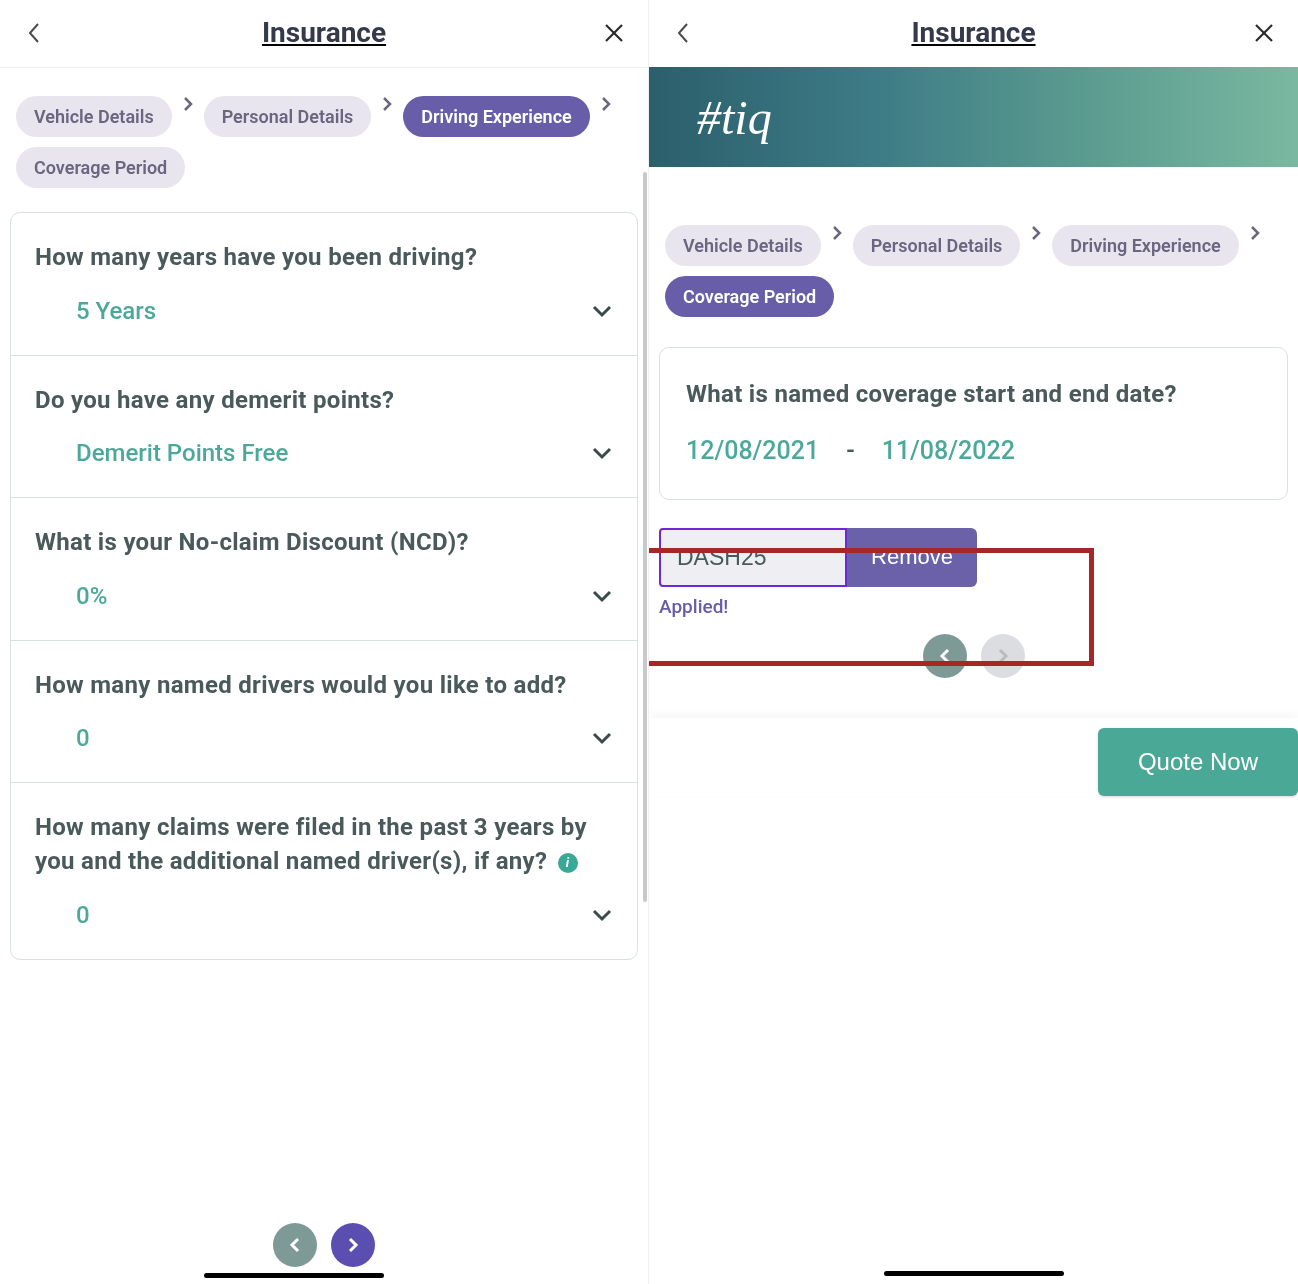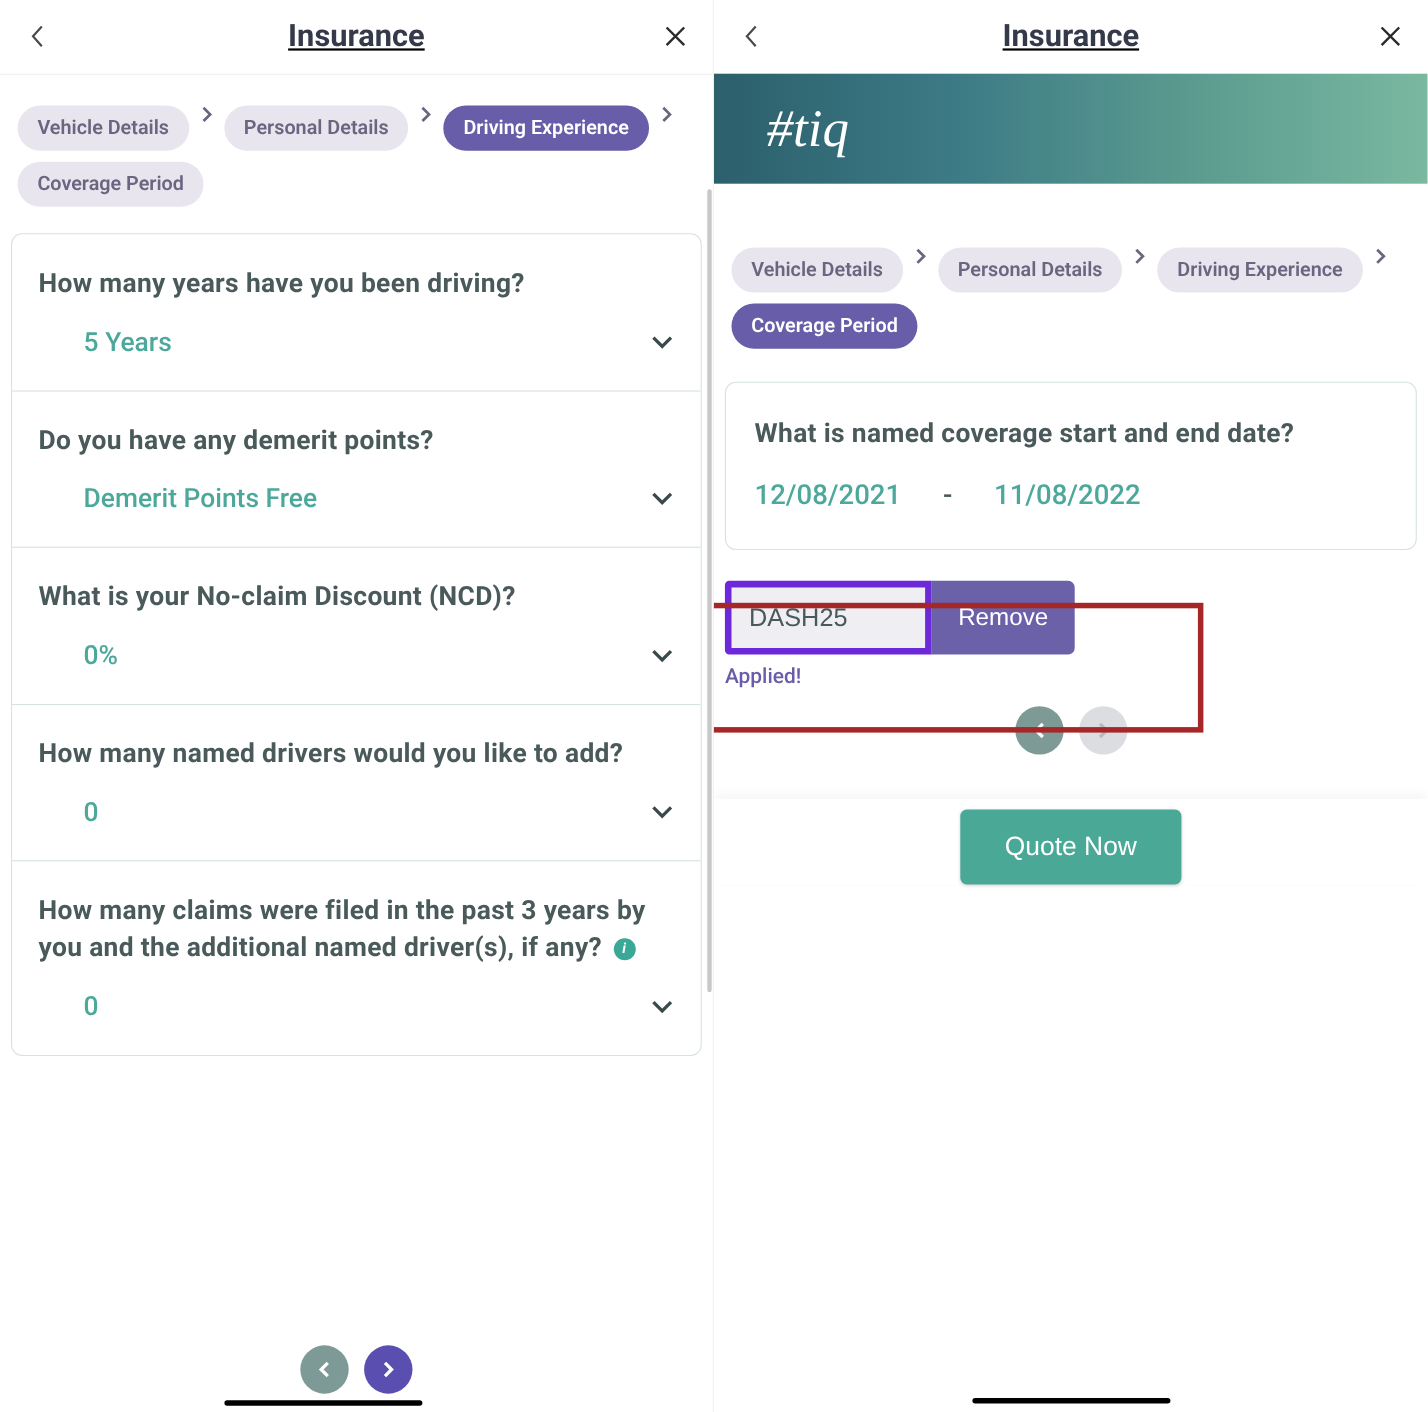--- a/index.html
+++ b/index.html
@@ -161,21 +161,21 @@
       color: #fff;
       font-size: 13px;
       font-weight: 700;
       font-style: italic;
       vertical-align: middle;
       margin-left: 4px;
     }
     .date-row {
       display: flex;
       align-items: center;
-      gap: 38px;
+      gap: 27px;
       font-size: 25px;
       font-weight: 500;
       color: #4ca89a;
       margin-top: 24px;
     }
     .date-sep {
       color: #4a5a5a;
     }
     .promo-highlight {
       position: absolute;
@@ -183,21 +183,21 @@
       pointer-events: none;
     }
     .promo-wrap {
       padding: 18px 10px 10px;
     }
     .promo-row {
       display: flex;
       margin-bottom: 8px;
     }
     .promo-input {
-      border: 6px solid #6d28d9;
+      border: 2px solid #6d28d9;
       background: #efeef3;
       color: #4a5a5a;
       font-size: 23px;
       padding: 14px 16px;
       width: 188px;
       border-radius: 4px 0 0 4px;
       outline: none;
     }
     .promo-remove {
       background: #6b61a9;
@@ -243,21 +243,21 @@
     .nav-circle svg {
       stroke: #fff;
       stroke-width: 3;
       fill: none;
     }
     .nav-circle.light-gray svg {
       stroke: #b8bbc0;
     }
     .quote-btn-wrap {
       display: flex;
-      justify-content: center;
+      justify-content: flex-end;
       margin-top: 40px;
       box-shadow: 0 -4px 10px rgba(0,0,0,0.04);
       padding-top: 10px;
     }
     .quote-btn {
       background: #4aa896;
       color: #fff;
       font-size: 24px;
       border: none;
       padding: 20px 40px;

